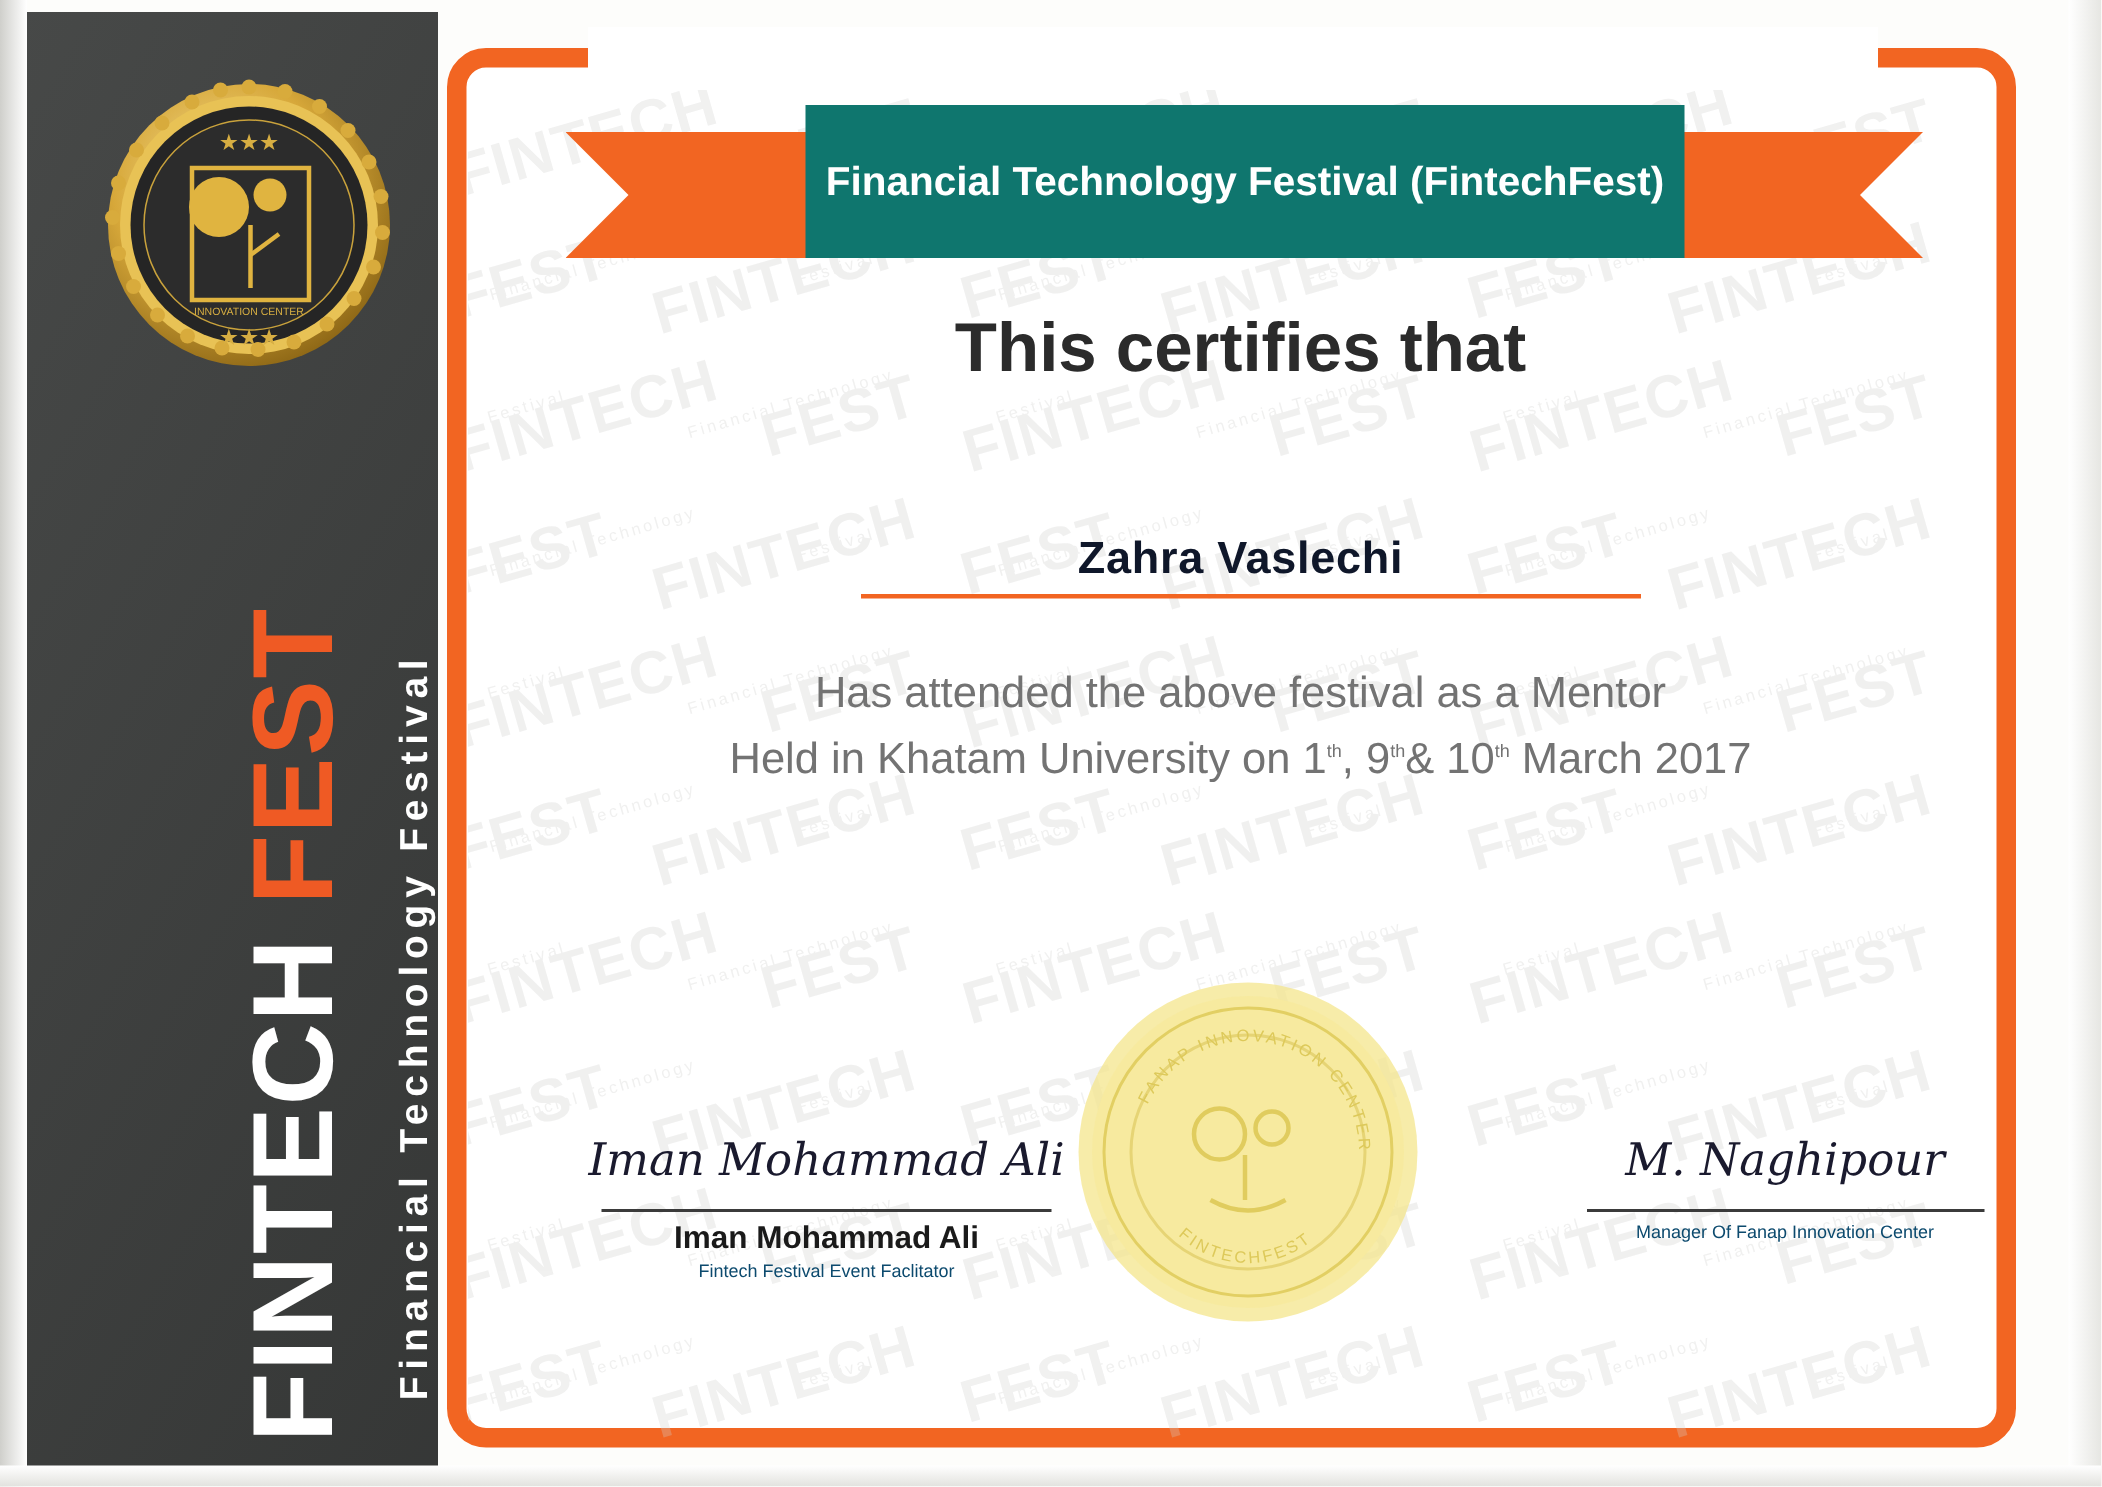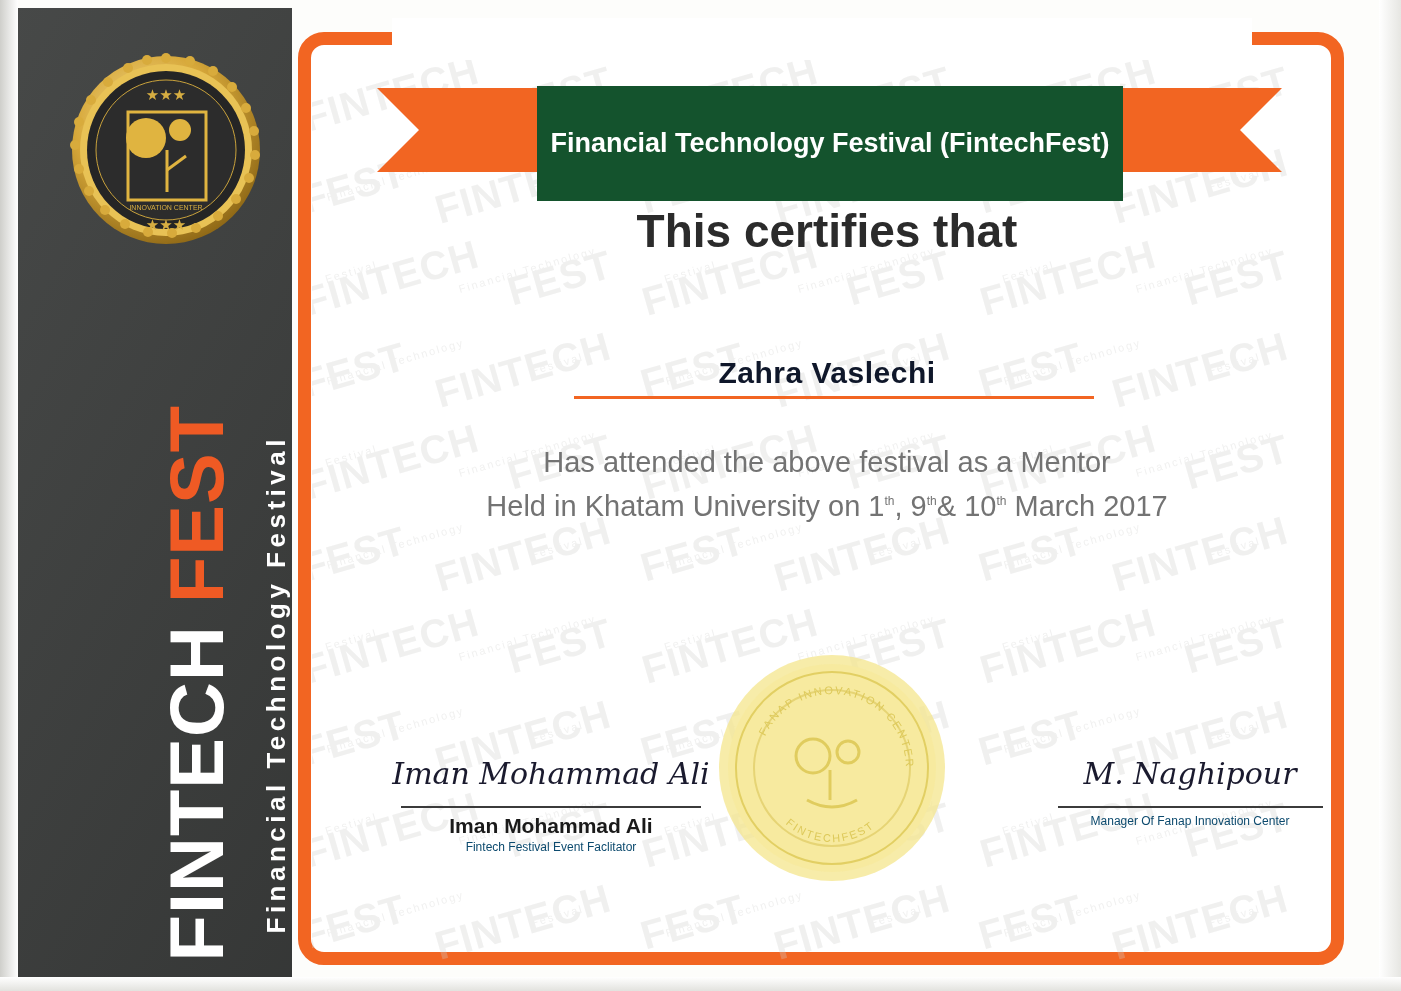--- a/index.html
+++ b/index.html
@@ -172,24 +172,24 @@
     position: absolute;
     left: 85px;
     top: 62px;
     width: 900px;
     height: 130px;
     z-index: 6;
   }
   .ribbon-body {
     position: absolute;
     left: 160px;
-    top: 16px;
+    top: 0;
     width: 586px;
-    height: 115px;
-    background: #14532d;
+    height: 102px;
+    background: #0f766e;
     display: flex;
     flex-direction: column;
     align-items: center;
     justify-content: center;
     color: #fff;
   }
   .ribbon-line {
     font-size: 27px;
     font-weight: bold;
     line-height: 33px;

